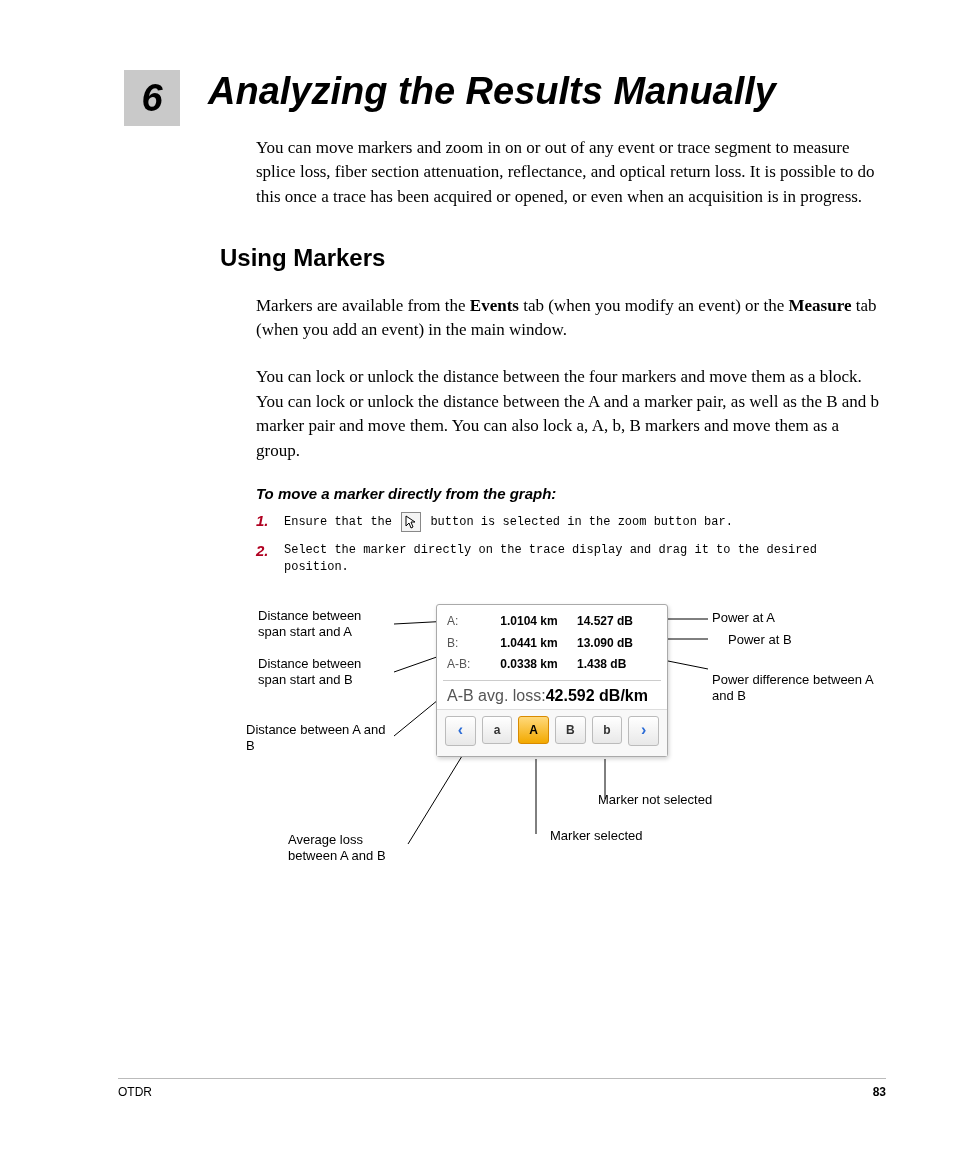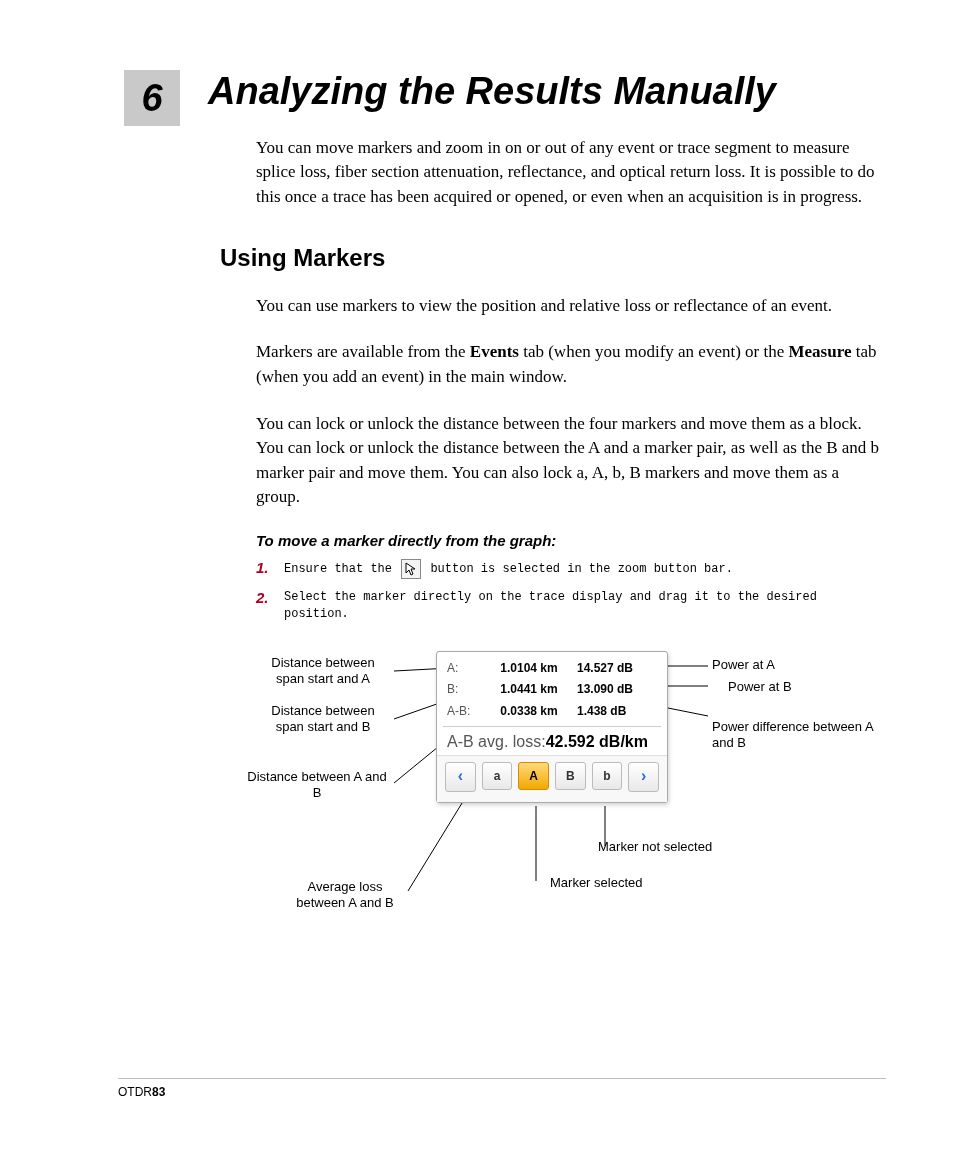--- a/index.html
+++ b/index.html
@@ -35,45 +35,44 @@
   .panel .avg{display:flex;padding:4px 10px;font-size:16px}
   .panel .avg .al{color:#555}
   .panel .avg .av{font-weight:700}
   .btnbar{display:flex;gap:6px;padding:6px 8px 10px 8px;border-top:1px solid #ddd;background:#f8f8f8}
   .mbtn{width:32px;height:26px;border:1px solid #bbb;border-radius:3px;background:linear-gradient(#fff,#e8e8e8);
         font-family:"Segoe UI",Arial,sans-serif;font-size:12px;font-weight:700;display:flex;
         align-items:center;justify-content:center;color:#333}
   .mbtn.arrow{color:#2a6bd6;font-size:16px;padding-bottom:2px}
   .mbtn.sel{background:linear-gradient(#ffd97a,#f2a900);border-color:#d88a00;color:#000}
   .callout{position:absolute;font-family:"Segoe UI",Arial,sans-serif;font-size:13px;color:#000;line-height:1.25}
-  .callout.left{text-align:center}
+  .callout.left{text-align:left}
   svg.leads{position:absolute;left:0;top:0;pointer-events:none}
 
-  .footer{position:absolute;left:118px;right:68px;bottom:60px;display:flex;
+  .footer{position:absolute;left:118px;right:68px;bottom:60px;display:flex;justify-content:space-between;
           font-family:"Segoe UI",Arial,sans-serif;font-size:12px;border-top:1px solid #bbb;padding-top:6px}
   .footer .pn{font-weight:700}
 </style>
 </head>
 <body>
 
 <div class="page">
 
   <div class="chapnum">
     <span>6</span>
   </div>
   <div class="chaptitle">Analyzing the Results Manually</div>
 
   <div class="body">
     <div class="para">You can move markers and zoom in on or out of any event or trace segment to measure splice loss, fiber section attenuation, reflectance, and optical return loss. It is possible to do this once a trace has been acquired or opened, or even when an acquisition is in progress.</div>
   </div>
 
   <div class="h2">Using Markers</div>
 
   <div class="body">
-    <div class="para">You can use markers to view the position and relative loss or reflectance of an event.</div>
 
     <div class="para">
       <span>Markers are available from the </span><b class="term">Events</b><span> tab (when you modify an event) or the </span><b class="term">Measure</b><span> tab (when you add an event) in the main window.</span>
     </div>
 
     <div class="para">You can lock or unlock the distance between the four markers and move them as a block. You can lock or unlock the distance between the A and a marker pair, as well as the B and b marker pair and move them. You can also lock a, A, b, B markers and move them as a group.</div>
   </div>
 
   <div class="h3">To move a marker directly from the graph:</div>
 

